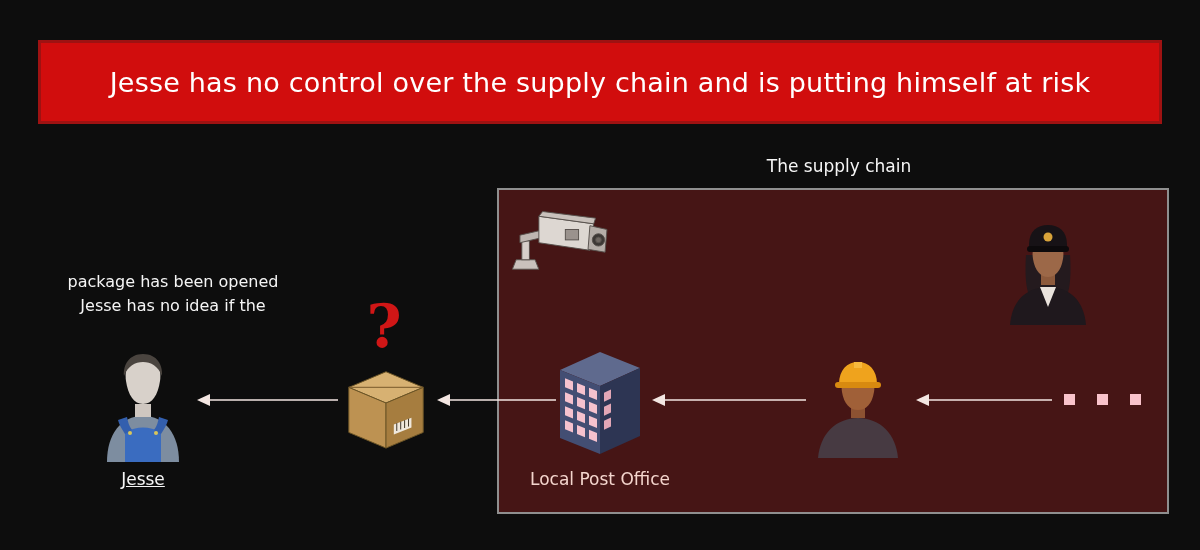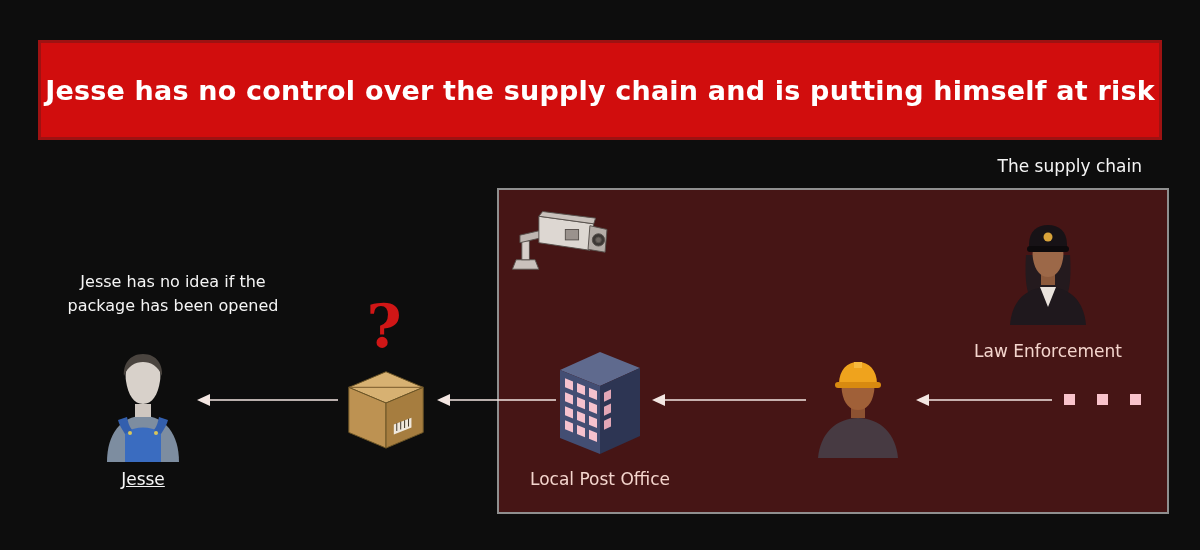--- a/index.html
+++ b/index.html
@@ -5,30 +5,30 @@
   * { margin:0; padding:0; box-sizing:border-box; }
   html, body { width:1200px; height:550px; }
   body {
     background: var(--page_bg, #0d0d0d);
     font-family: "DejaVu Sans", "Liberation Sans", sans-serif;
     overflow: hidden;
   }
   .stage { position:relative; width:1200px; height:550px; }
 
   .banner {
-    position:absolute; left:38px; top:40px; width:1124px; height:100px;
+    position:absolute; left:38px; top:40px; width:1124px; height:84px;
     background: var(--banner_bg, #d10d0d);
     border: 3px solid var(--banner_border, #9e1212);
-    display:flex; align-items:center; justify-content:center;font-weight:bold;
+    display:flex; align-items:center; justify-content:center;
   }
   .banner-text { color: var(--banner_text, #ffffff); font-size:27px; letter-spacing:0.2px; }
 
   .chain-title {
-    position:absolute; left:470px; top:156px; width:672px;
-    text-align:right; color: var(--text, #f5f5f5); font-size:17px;
+    position:absolute; left:503px; top:156px; width:672px;
+    text-align:center; color: var(--text, #f5f5f5); font-size:17px;
   }
   .chain-box {
     position:absolute; left:497px; top:188px; width:672px; height:326px;
     background: var(--box_bg, #461515);
     border: 2px solid var(--box_border, #8f8f8f);
   }
 
   .arrows { position:absolute; left:0; top:0; pointer-events:none; }
   .arrows line { stroke: var(--arrow, #f3e6e2); stroke-width:1.6; }
   .arrows polygon { fill: var(--arrow, #f3e6e2); }
@@ -72,22 +72,22 @@
     <polygon points="197,400 210,394 210,406"></polygon>
     <line x1="449" y1="400" x2="556" y2="400"></line>
     <polygon points="437,400 450,394 450,406"></polygon>
     <line x1="664" y1="400" x2="806" y2="400"></line>
     <polygon points="652,400 665,394 665,406"></polygon>
     <line x1="928" y1="400" x2="1052" y2="400"></line>
     <polygon points="916,400 929,394 929,406"></polygon>
   </svg>
 
   <div class="note">
+    <div>package has been opened</div>
     <div>Jesse has no idea if the</div>
-    <div>package has been opened</div>
   </div>
 
   <div class="qmark">?</div>
 
   <div class="icon" style="left:510px; top:203px;">
     <svg width="105" height="70" viewBox="0 0 110 74">
       <g stroke="#57504c" stroke-width="1">
         <polygon points="6,60 26,60 30,70 2,70" fill="#c9c1bc"></polygon>
         <rect x="12" y="40" width="8" height="20" fill="#d6cfca"></rect>
         <polygon points="10,34 36,28 36,36 10,42" fill="#beb6b1"></polygon>
@@ -106,21 +106,20 @@
       <path d="M24 40 C22 70 26 84 34 92 L58 92 C66 84 70 70 68 40 Z" fill="#241a1e"></path>
       <path d="M8 110 C10 86 24 72 46 72 C68 72 82 86 84 110 Z" fill="#1f181d"></path>
       <path d="M38 72 L46 92 L54 72 Z" fill="#e9e2dc"></path>
       <rect x="39" y="56" width="14" height="14" fill="#8d5a3c"></rect>
       <path d="M46 22 C58 22 63 32 61 44 C59 56 53 62 46 62 C39 62 33 56 31 44 C29 32 34 22 46 22 Z" fill="#9c6848"></path>
       <path d="M27 30 C27 16 35 10 46 10 C57 10 65 16 65 30 L65 33 L27 33 Z" fill="#171216"></path>
       <rect x="25" y="31" width="42" height="6" rx="3" fill="#0d0a0c"></rect>
       <circle cx="46" cy="22" r="4.5" fill="#d9a33a"></circle>
     </svg>
   </div>
-  <div class="node-label" style="left:948px; top:341px;">Law Enforcement</div>
 
   <div class="icon" style="left:552px; top:344px;">
     <svg width="96" height="112" viewBox="0 0 96 112">
       <polygon points="8,26 48,8 88,24 48,42" fill="#5f6a8e"></polygon>
       <polygon points="8,26 48,42 48,110 8,94" fill="#434e73"></polygon>
       <polygon points="48,42 88,24 88,92 48,110" fill="#2d3553"></polygon>
       <g transform="skewY(21.8)" fill="#f6c2ce">
         <rect x="13" y="29" width="8" height="9"></rect>
         <rect x="25" y="29" width="8" height="9"></rect>
         <rect x="37" y="29" width="8" height="9"></rect>

